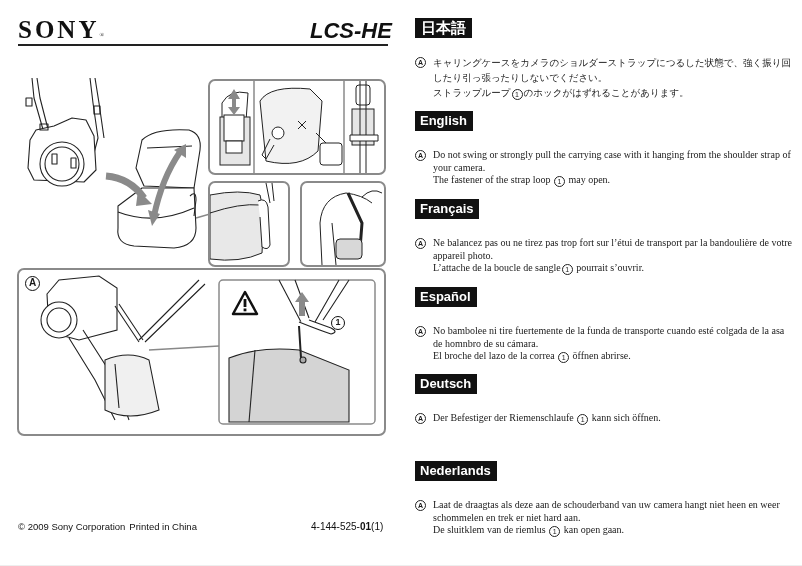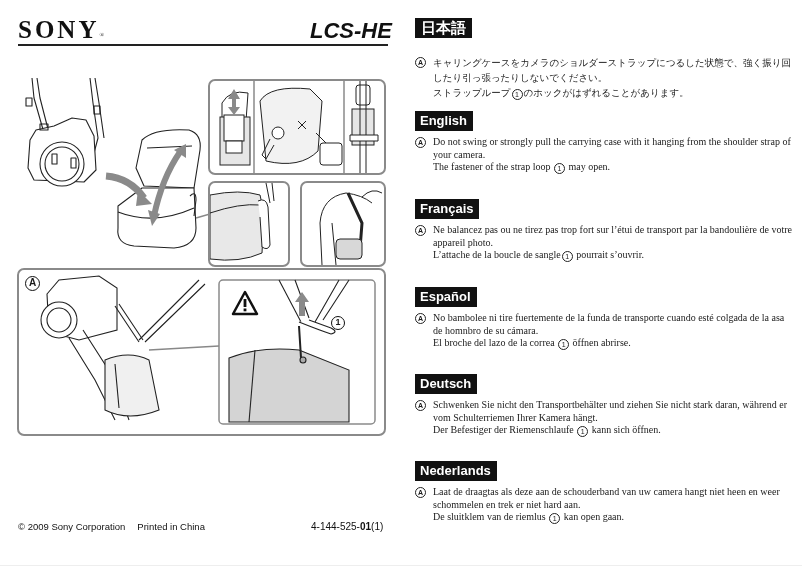--- a/index.html
+++ b/index.html
@@ -5,35 +5,35 @@
   * { box-sizing: border-box; margin: 0; padding: 0; }
   html, body { width: 802px; height: 566px; background: #ffffff; overflow: hidden; }
   body { position: relative; font-family: "Liberation Serif", serif; color: #1a1a1a; }
 
   .brand { position: absolute; left: 18px; top: 16px; font-family: "Liberation Serif", serif; font-weight: bold; font-size: 25px; letter-spacing: 3px; color: #111; }
   .brand sup { font-size: 6px; letter-spacing: 0; font-weight: normal; vertical-align: 0; position: relative; top: -1px; }
   .model { position: absolute; left: 310px; top: 18px; font-family: "Liberation Sans", sans-serif; font-weight: bold; font-style: italic; font-size: 22px; color: #111; text-align: center; }
   .rule { position: absolute; left: 18px; top: 44px; width: 370px; height: 2px; background: #222; }
 
   .footer-left { position: absolute; left: 18px; top: 521px; font-family: "Liberation Sans", sans-serif; font-size: 9.5px; color: #111; }
-  .footer-left span + span { margin-left: 12px; }
+  .footer-left span + span { margin-left: 4px; }
   .footer-right { position: absolute; left: 311px; top: 521px; font-family: "Liberation Sans", sans-serif; font-size: 10px; color: #111; }
   .footer-right b { font-weight: bold; }
   .bottom-line { position: absolute; left: 0; bottom: 0; width: 802px; height: 1px; background: #eeeeee; }
 
   
   .illus { position: absolute; }
   .panel { position: absolute; border: 2px solid #8a8a8a; border-radius: 7px; background: #fff; overflow: hidden; }
   svg { display: block; }
 
   
   .section { position: absolute; left: 415px; width: 380px; }
   .lang-tag { display: inline-block; background: #111; color: #fff; font-family: "Liberation Sans", sans-serif; font-weight: bold; font-size: 13px; padding: 1px 6px 2px 5px; line-height: 17px; text-align: right; }
   .lang-tag.jp { font-size: 15px; padding: 1px 6px 1px 6px; line-height: 18px; }
-  .item { position: relative; margin-top: 5px; padding-left: 18px; font-size: 10px; line-height: 12.5px; color: #1a1a1a; }
+  .item { position: relative; margin-top: 18px; padding-left: 18px; font-size: 10px; line-height: 12.5px; color: #1a1a1a; }
   .item.jp { font-family: "DejaVu Sans", sans-serif; font-size: 9.5px; line-height: 15px; margin-top: 17px; }
   .marker { position: absolute; left: 0; top: 1px; width: 11px; height: 11px; border: 1px solid #222; border-radius: 50%; font-family: "Liberation Sans", sans-serif; font-size: 7px; font-weight: bold; text-align: center; line-height: 9px; }
   .item.jp .marker { top: 2px; }
   .num { display: inline-block; width: 11px; height: 11px; border: 1px solid #222; border-radius: 50%; font-family: "Liberation Sans", sans-serif; font-size: 7px; text-align: center; line-height: 9px; vertical-align: -1px; margin: 0 1px; }
   .line2 { display: block; }
 </style>
 </head>
 <body>
 
 <div class="brand"><span>SONY</span><sup>®</sup></div>
@@ -206,21 +206,20 @@
     <span class="marker">A</span>
     <span>No bambolee ni tire fuertemente de la funda de transporte cuando esté colgada de la asa de homnbro de su cámara.</span>
     <span class="line2"><span>El broche del lazo de la correa </span><span class="num">1</span><span> öffnen abrirse.</span></span>
   </div>
 </div>
 
 <div class="section" style="top:374px;">
   <span class="lang-tag">Deutsch</span>
   <div class="item">
     <span class="marker">A</span>
-    <span>Schwenken Sie nicht den Transportbehälter und ziehen Sie nicht stark daran, während er vom Schulterriemen Ihrer Kamera hängt.</span>
     <span class="line2"><span>Der Befestiger der Riemenschlaufe </span><span class="num">1</span><span> kann sich öffnen.</span></span>
   </div>
 </div>
 
 <div class="section" style="top:461px;">
   <span class="lang-tag">Nederlands</span>
   <div class="item">
     <span class="marker">A</span>
     <span>Laat de draagtas als deze aan de schouderband van uw camera hangt niet heen en weer schommelen en trek er niet hard aan.</span>
     <span class="line2"><span>De sluitklem van de riemlus </span><span class="num">1</span><span> kan open gaan.</span></span>

